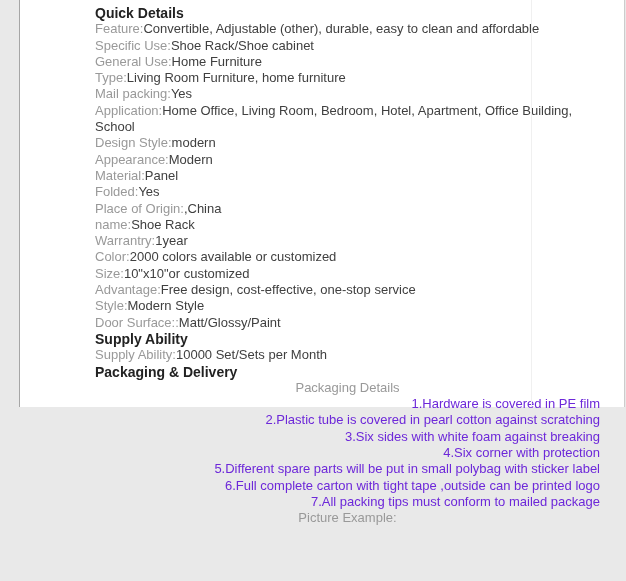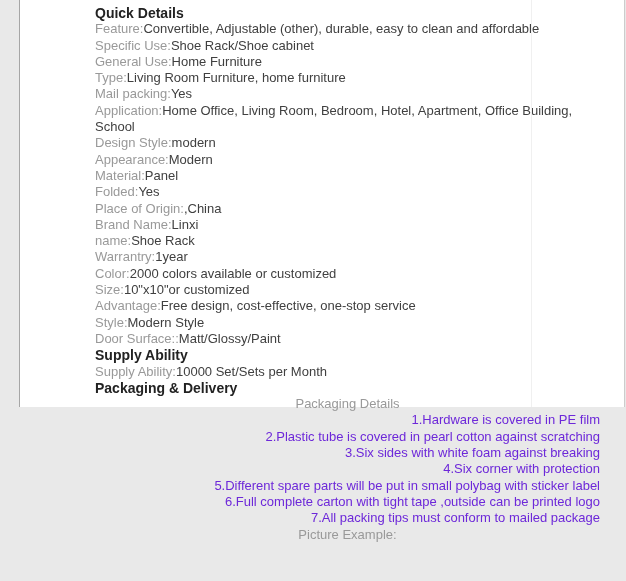--- a/index.html
+++ b/index.html
@@ -63,21 +63,20 @@
       <div class="line row"><span class="label">Specific Use:</span><span class="value">Shoe Rack/Shoe cabinet</span></div>
       <div class="line row"><span class="label">General Use:</span><span class="value">Home Furniture</span></div>
       <div class="line row"><span class="label">Type:</span><span class="value">Living Room Furniture, home furniture</span></div>
       <div class="line row"><span class="label">Mail packing:</span><span class="value">Yes</span></div>
       <div class="line row"><span class="label">Application:</span><span class="value">Home Office, Living Room, Bedroom, Hotel, Apartment, Office Building, School</span></div>
       <div class="line row"><span class="label">Design Style:</span><span class="value">modern</span></div>
       <div class="line row"><span class="label">Appearance:</span><span class="value">Modern</span></div>
       <div class="line row"><span class="label">Material:</span><span class="value">Panel</span></div>
       <div class="line row"><span class="label">Folded:</span><span class="value">Yes</span></div>
       <div class="line row"><span class="label">Place of Origin:</span><span class="value">,China</span></div>
-      <div class="line row"><span class="label">Brand Name:</span><span class="value">Linxi</span></div>
       <div class="line row"><span class="label">name:</span><span class="value">Shoe Rack</span></div>
       <div class="line row"><span class="label">Warrantry:</span><span class="value">1year</span></div>
       <div class="line row"><span class="label">Color:</span><span class="value">2000 colors available or customized</span></div>
       <div class="line row"><span class="label">Size:</span><span class="value">10"x10"or customized</span></div>
       <div class="line row"><span class="label">Advantage:</span><span class="value">Free design, cost-effective, one-stop service</span></div>
       <div class="line row"><span class="label">Style:</span><span class="value">Modern Style</span></div>
       <div class="line row"><span class="label">Door Surface::</span><span class="value">Matt/Glossy/Paint</span></div>
       <div class="line header"><span>Supply Ability</span></div>
       <div class="line row"><span class="label">Supply Ability:</span><span class="value">10000 Set/Sets per Month</span></div>
       <div class="line header"><span>Packaging &amp; Delivery</span></div>

